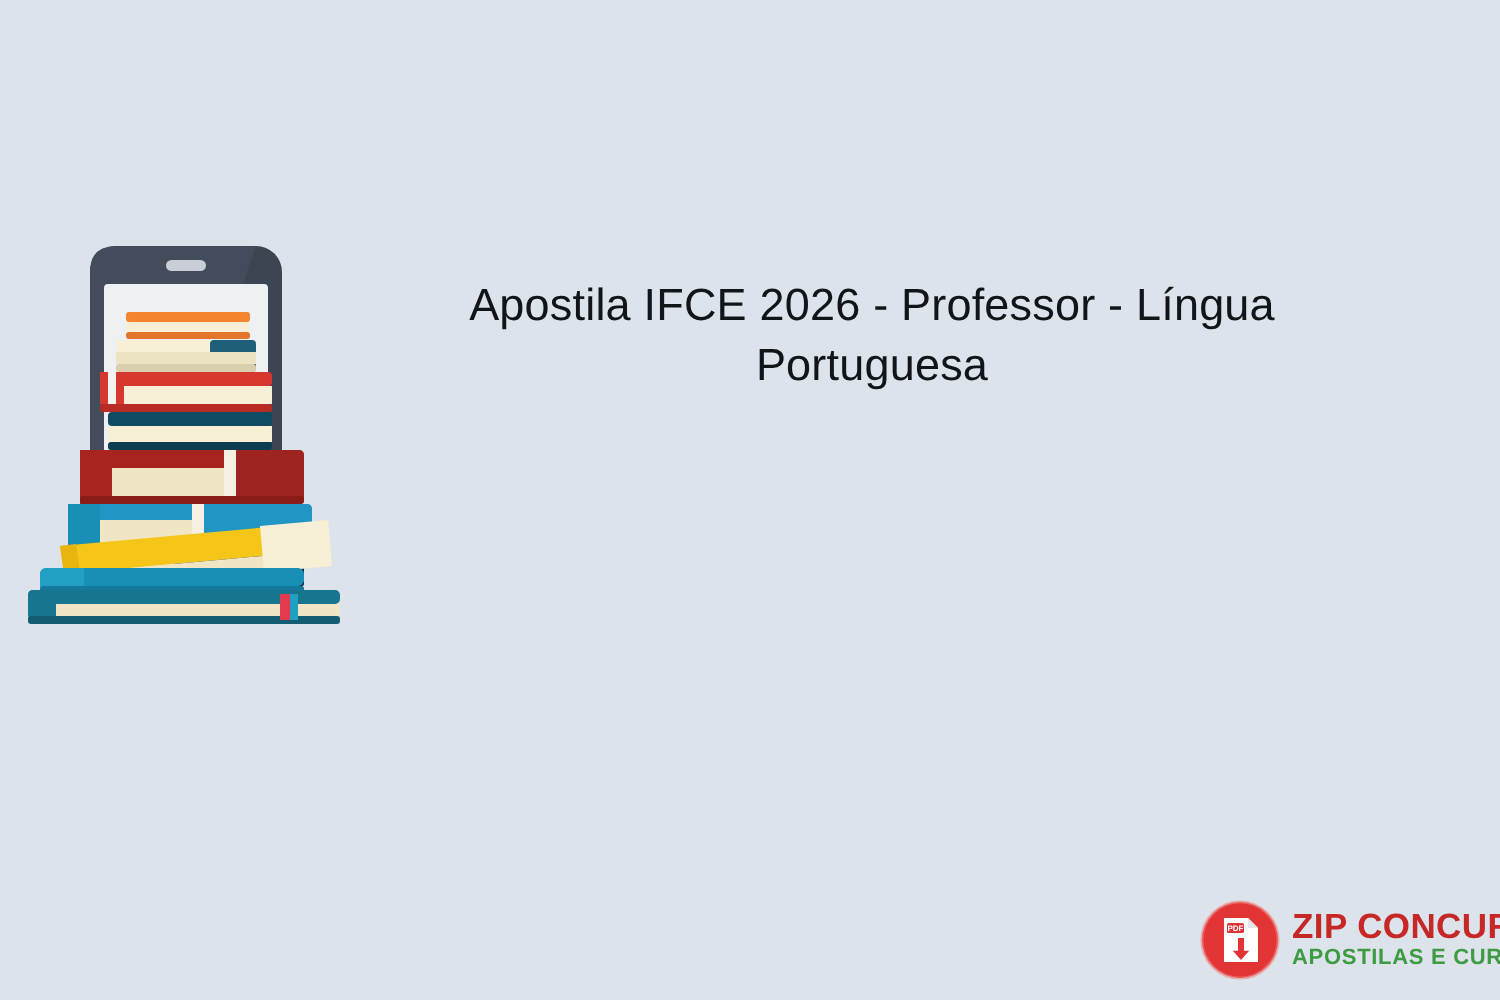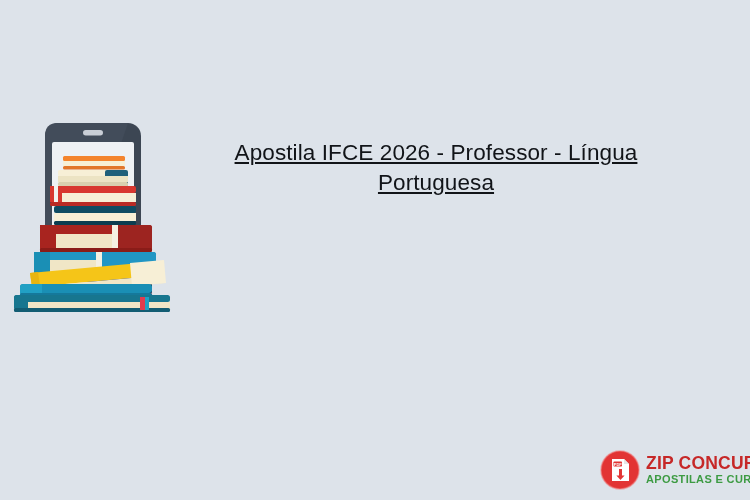--- a/index.html
+++ b/index.html
@@ -41,21 +41,20 @@
     position: absolute;
     left: 196px;
     top: 138px;
     width: 480px;
     text-align: center;
     font-size: 22.5px;
     line-height: 30px;
     font-weight: 400;
     color: #111418;
     letter-spacing: 0.1px;
-    text-decoration: underline;
   }
 
   
   #brand-logo {
     position: absolute;
     left: 600px;
     top: 449px;
     width: 138px;
     height: 42px;
     display: flex;

